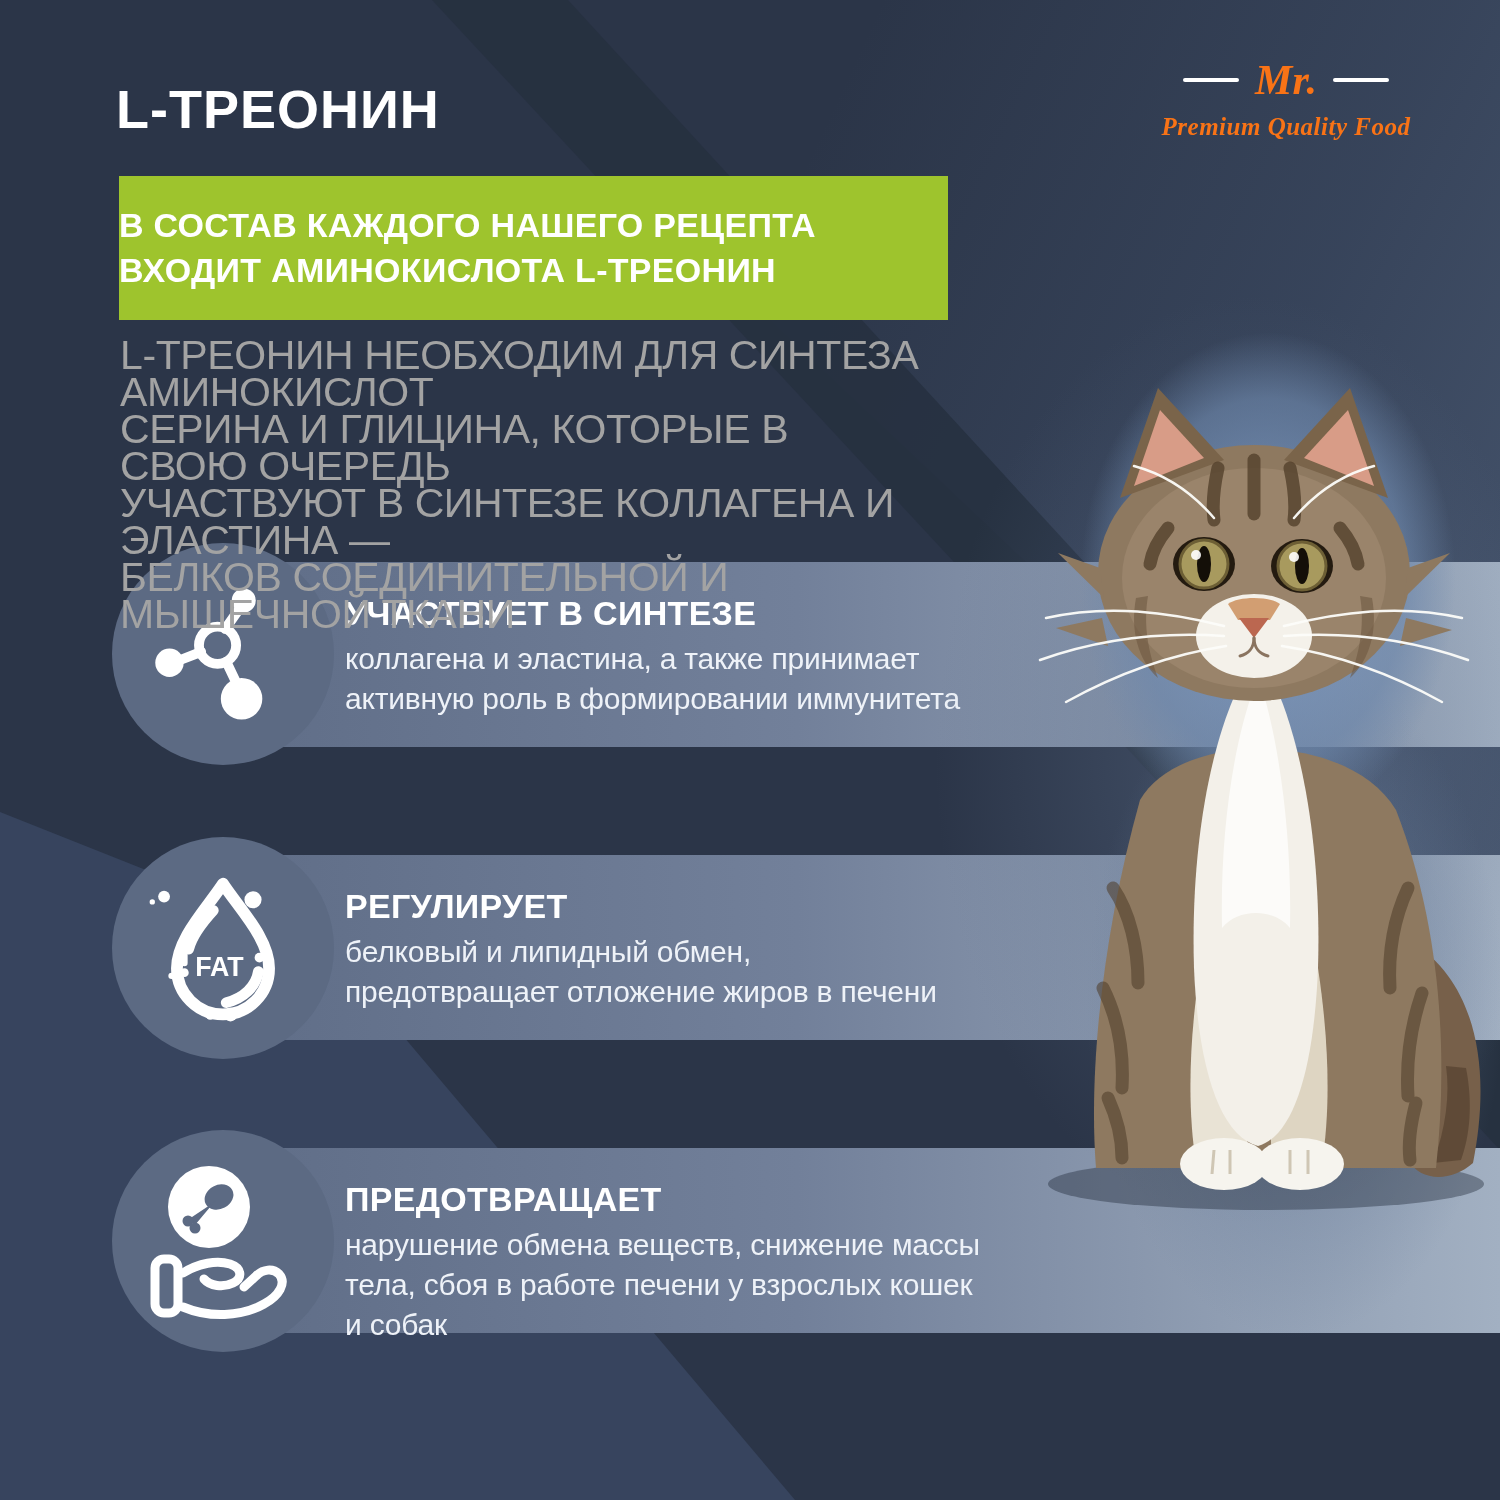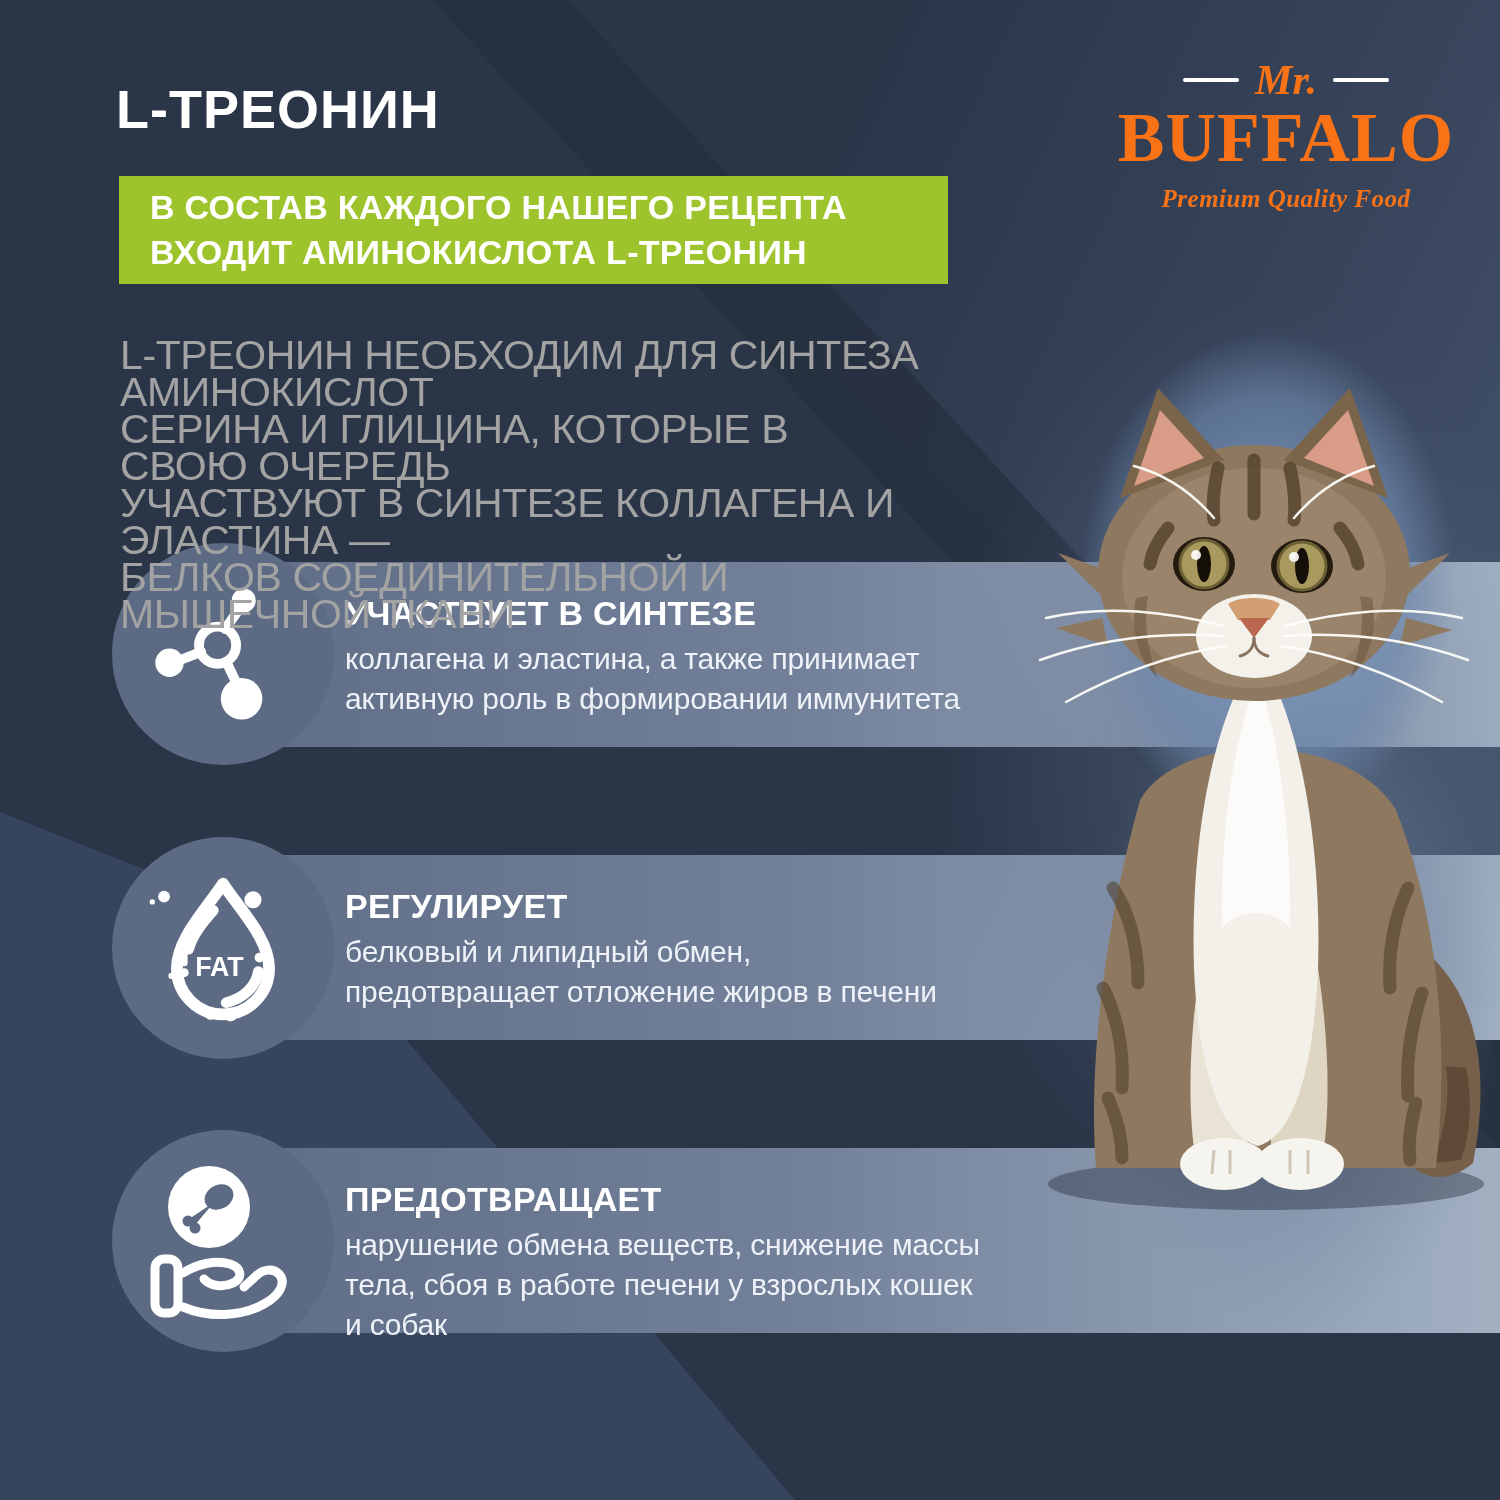--- a/index.html
+++ b/index.html
@@ -29,23 +29,23 @@
       radial-gradient(ellipse 250px 330px at 1268px 580px, rgba(125,152,190,.95), rgba(110,136,172,.65) 55%, rgba(110,136,172,0) 75%),
       radial-gradient(ellipse 290px 470px at 1295px 1000px, rgba(104,124,154,.75), rgba(104,124,154,0) 72%),
       radial-gradient(ellipse 420px 620px at 1250px 760px, rgba(96,114,142,.45), rgba(96,114,142,0) 75%);
   }
   
   .page-title{
     left:116px;top:78px;
     font-size:54px;font-weight:700;color:#ffffff;letter-spacing:1px;
   }
   .banner{
-    left:119px;top:176px;width:829px;height:108px;
+    left:119px;top:176px;width:829px;height:144px;
     background:#9ec42d;
-    display:flex;align-items:center;box-sizing:border-box;padding-left:31px;
+    display:flex;align-items:center;box-sizing:border-box;
   }
   .banner-text{
     font-size:34px;font-weight:700;color:#ffffff;line-height:45px;
     letter-spacing:.3px;white-space:pre-line;
   }
   .intro{
     left:120px;top:337px;width:800px;
     font-size:41px;color:#a3a3a3;line-height:37px;letter-spacing:-.4px;
     white-space:pre-line;
   }
@@ -270,15 +270,14 @@
 СЕРИНА И ГЛИЦИНА, КОТОРЫЕ В СВОЮ ОЧЕРЕДЬ
 УЧАСТВУЮТ В СИНТЕЗЕ КОЛЛАГЕНА И ЭЛАСТИНА —
 БЕЛКОВ СОЕДИНИТЕЛЬНОЙ И МЫШЕЧНОЙ ТКАНИ</div>
 
 <div class="abs logo">
   <div class="logo-mr-row">
     <span class="logo-dash"></span>
     <span class="logo-mr">Mr.</span>
     <span class="logo-dash"></span>
   </div>
-  <div class="logo-name">BUFFALO</div>
   <div class="logo-tagline">Premium Quality Food</div>
 </div>
 
 </body></html>

